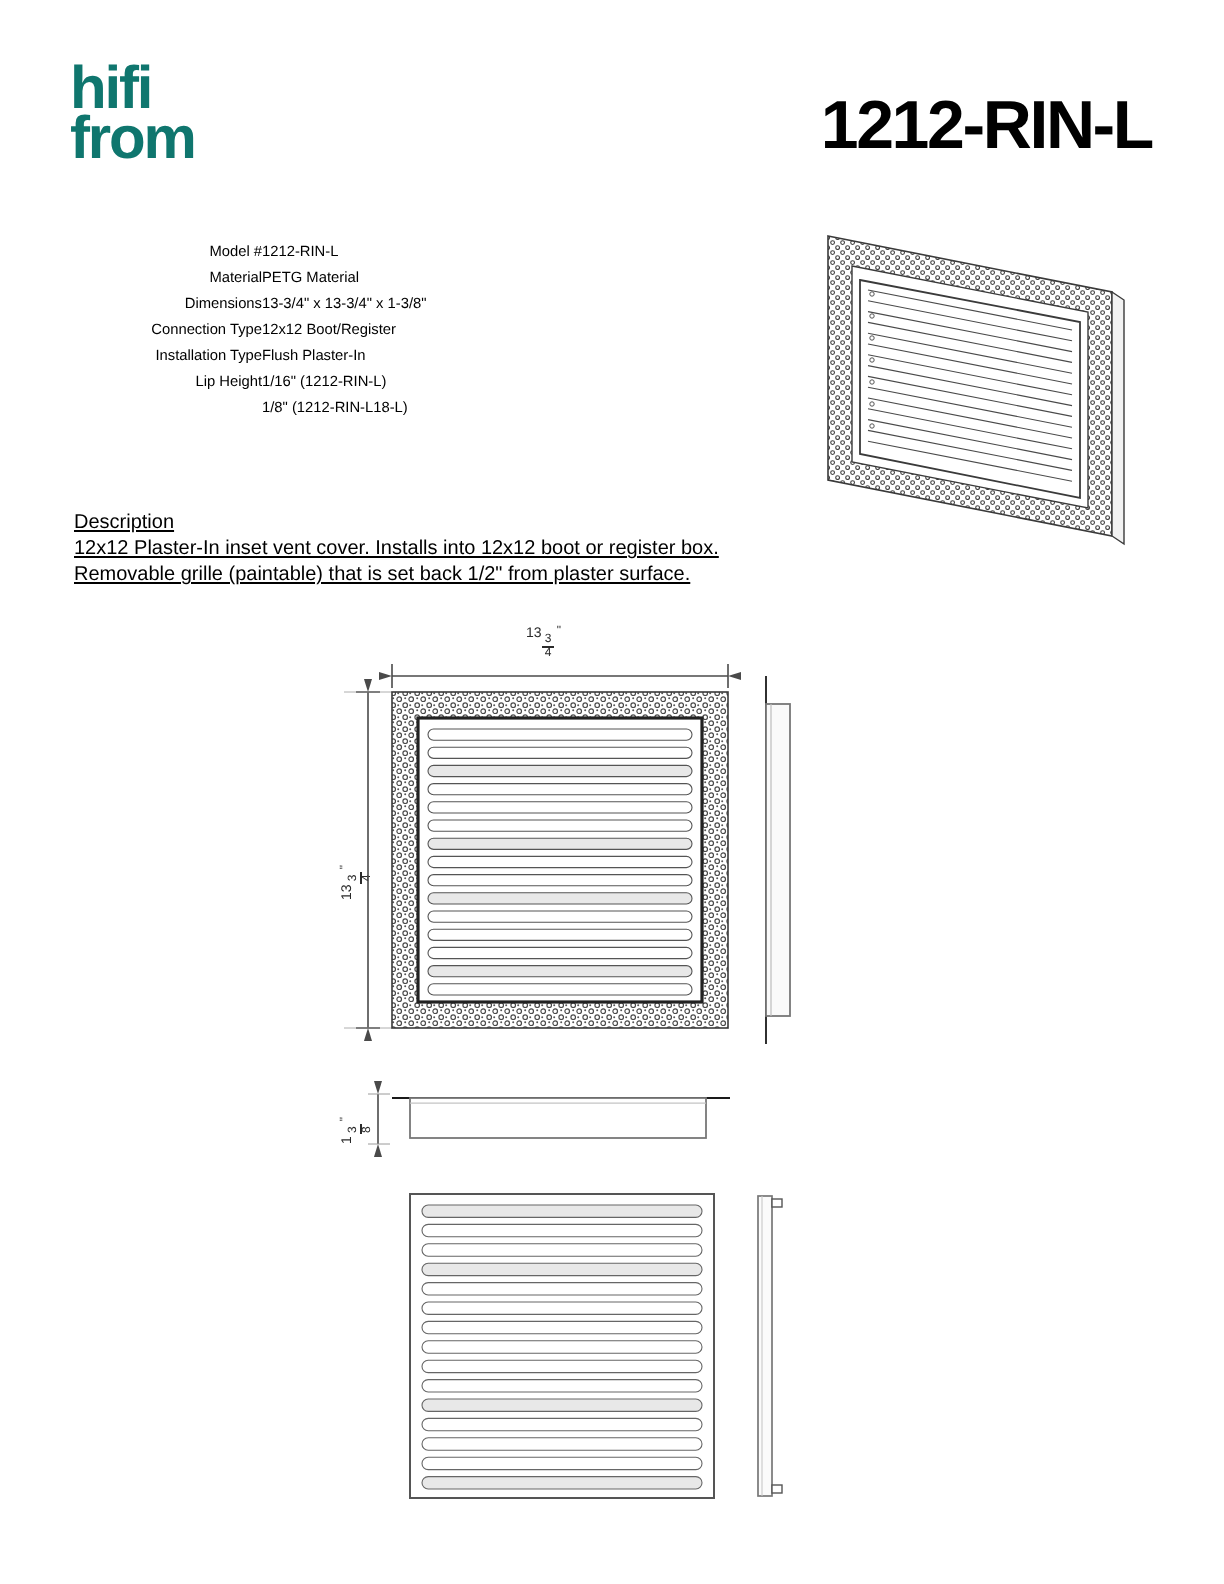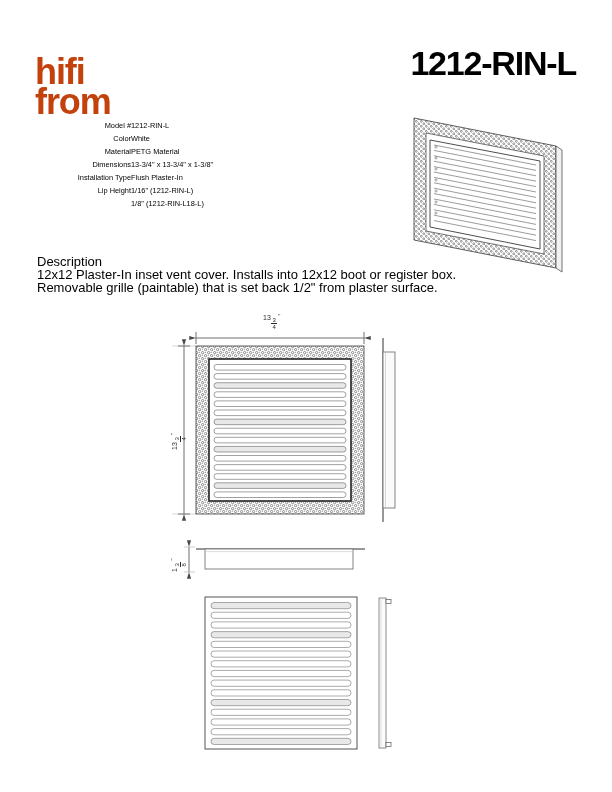--- a/index.html
+++ b/index.html
@@ -17,26 +17,26 @@
   }
   .page {
     position: absolute;
     inset: 0;
   }
 
   
   .logo {
     position: absolute;
     left: 35px;
-    top: 57px;
+    top: 32px;
     font-weight: bold;
-    font-size: 36px;
+    font-size: 30px;
     line-height: 0.84;
     letter-spacing: -1.1px;
-    color: #c2410c;
+    color: #0f766e;
     font-family: "Liberation Sans", sans-serif;
   }
   .logo .l2 { display: block; }
 
   .product-title {
     position: absolute;
     right: 36px;
     top: 46px;
     font-weight: bold;
     font-size: 34px;
@@ -56,22 +56,23 @@
   .spec-row { display: flex; }
   .spec-label { width: 94px; flex: 0 0 94px; text-align: right; }
   .spec-value { white-space: nowrap; }
   .spec-row.cont .spec-label { visibility: hidden; }
 
   
   .description {
     position: absolute;
     left: 37px;
     top: 255px;
-    font-size: 13px;
+    font-size: 10px;
     line-height: 13.0px;
+    text-decoration: underline;
   }
   .desc-head { }
   .desc-line { white-space: nowrap; }
 
   
   .drawing {
     position: absolute;
     left: 0;
     top: 0;
     width: 612px;
@@ -114,30 +115,30 @@
   </div>
 
   <div class="product-title">1212-RIN-L</div>
 
   <div class="spec-table">
     <div class="spec-row">
       <div class="spec-label">Model #</div>
       <div class="spec-value">1212-RIN-L</div>
     </div>
     <div class="spec-row">
-      <div class="spec-label">Color</div>
-      <div class="spec-value">White</div>
-    </div>
-    <div class="spec-row">
       <div class="spec-label">Material</div>
       <div class="spec-value">PETG Material</div>
     </div>
     <div class="spec-row">
       <div class="spec-label">Dimensions</div>
       <div class="spec-value">13-3/4" x 13-3/4" x 1-3/8"</div>
+    </div>
+    <div class="spec-row">
+      <div class="spec-label">Connection Type</div>
+      <div class="spec-value">12x12 Boot/Register</div>
     </div>
     <div class="spec-row">
       <div class="spec-label">Installation Type</div>
       <div class="spec-value">Flush Plaster-In</div>
     </div>
     <div class="spec-row">
       <div class="spec-label">Lip Height</div>
       <div class="spec-value">1/16" (1212-RIN-L)</div>
     </div>
     <div class="spec-row cont">

